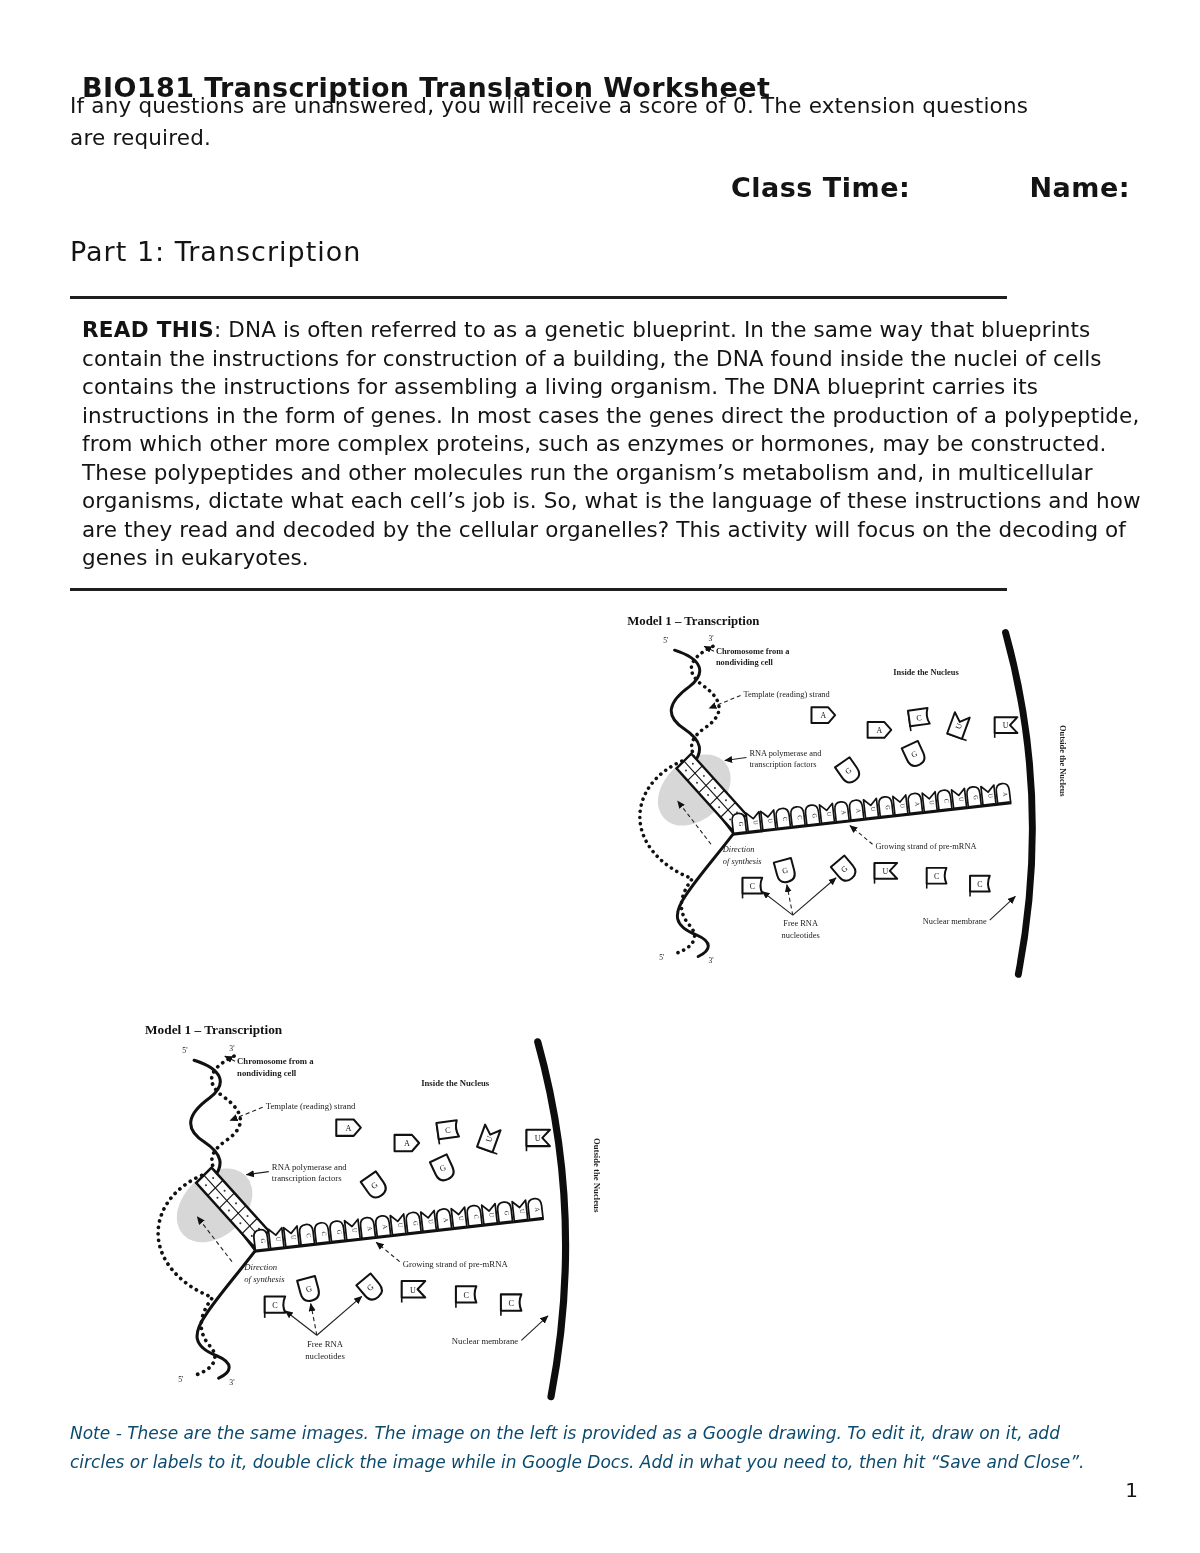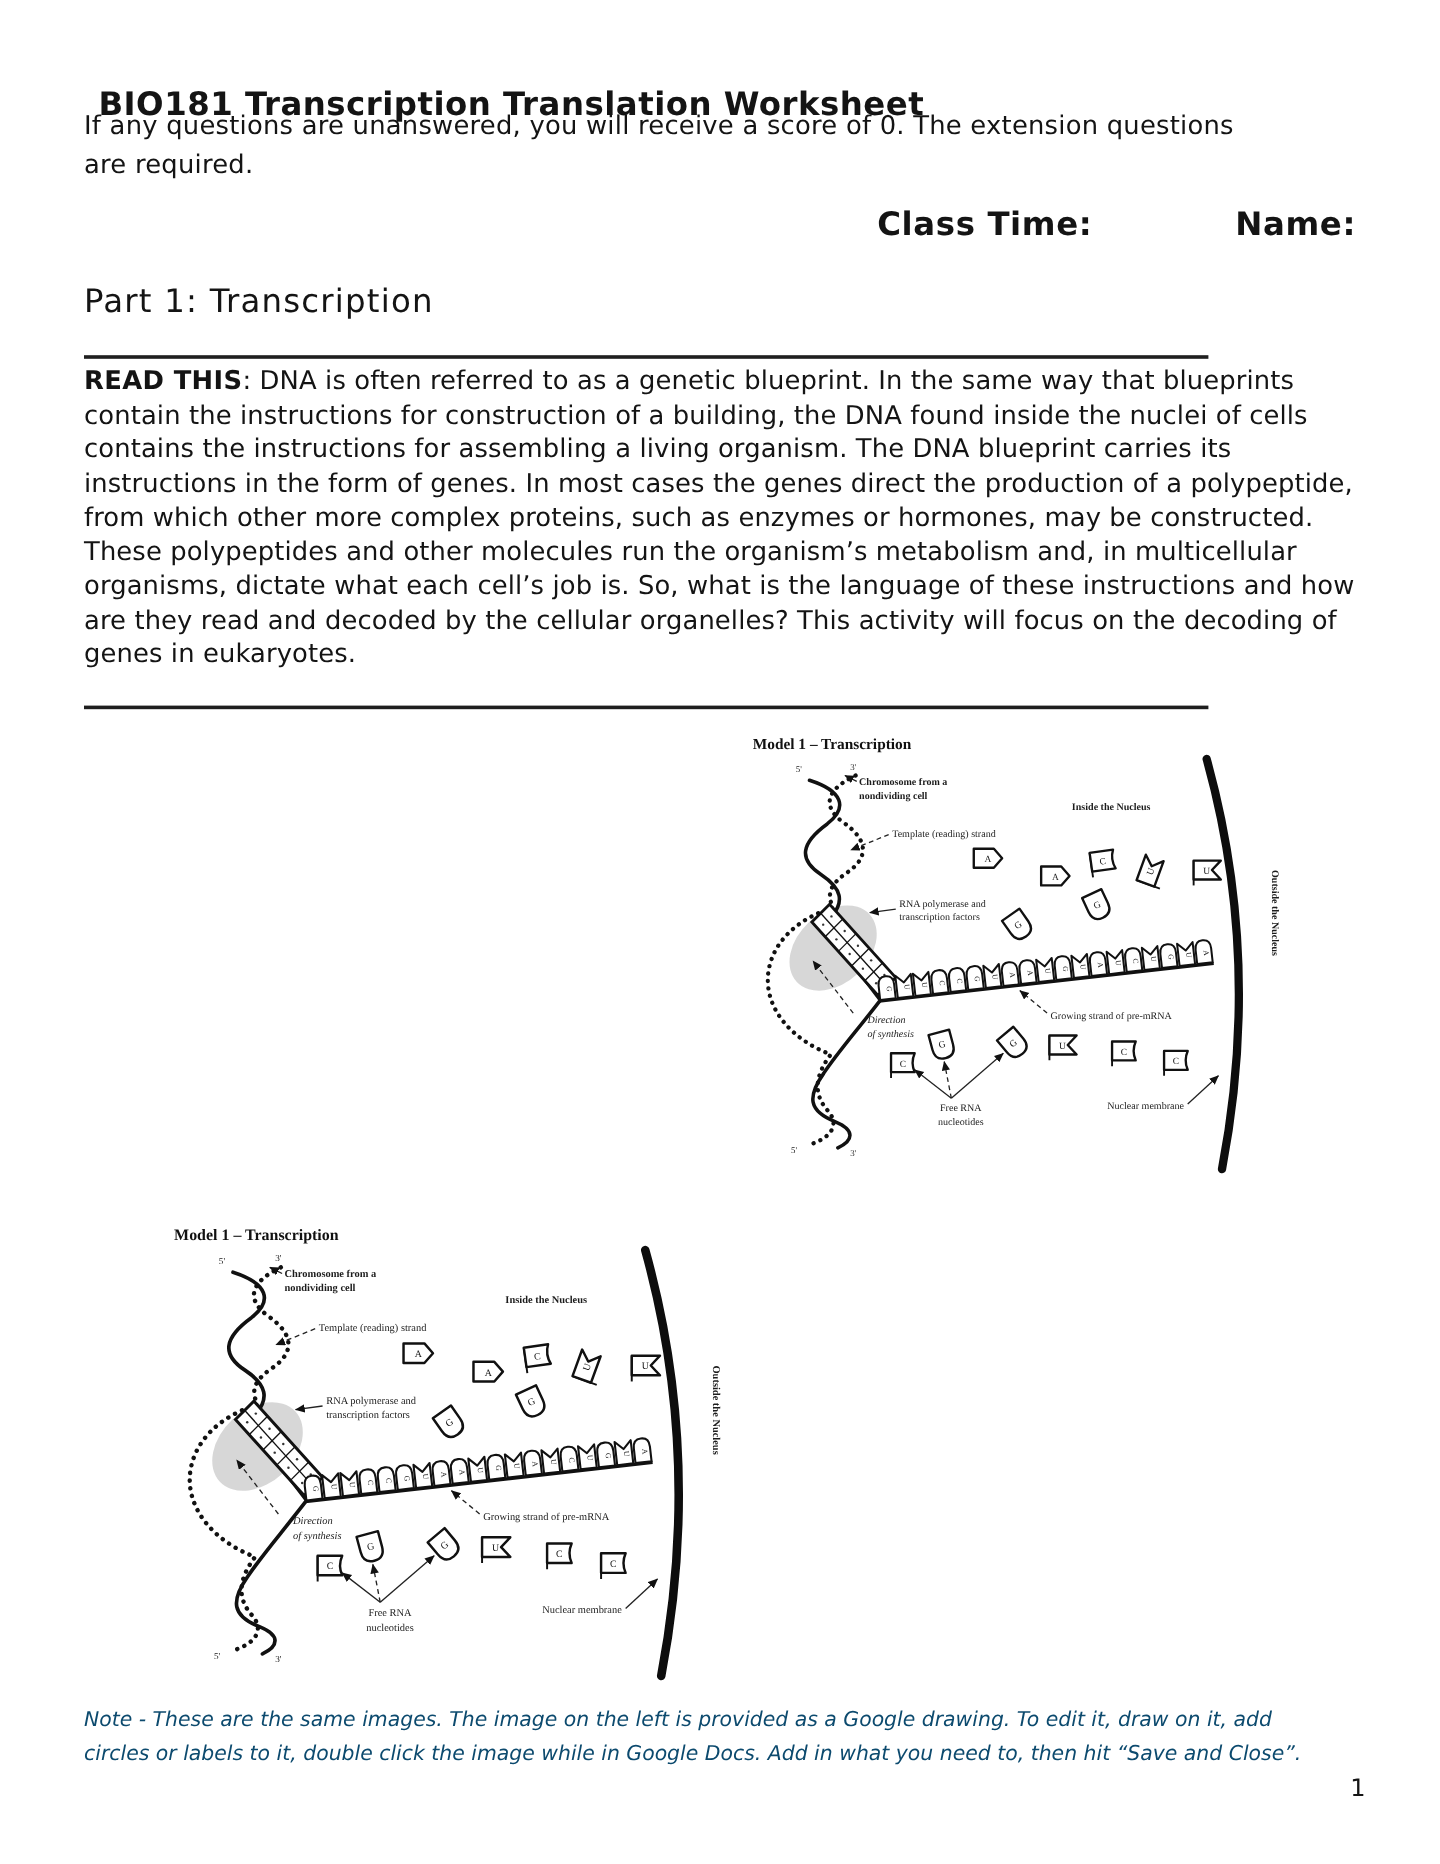--- a/index.html
+++ b/index.html
@@ -55,21 +55,21 @@
 
   <div class="abs name-row">
     <span>Name:</span>
     <span class="class-time">Class Time:</span>
   </div>
 
   <h2 class="abs part1" style="margin:0">Part 1: Transcription</h2>
 
   <div class="abs rule rule1"></div>
 
-  <p class="abs read-this" style="margin:0"><b>READ THIS</b><span>: DNA is often referred to as a genetic blueprint. In the same way that blueprints
+  <p class="abs read-this" style="margin:12px"><b>READ THIS</b><span>: DNA is often referred to as a genetic blueprint. In the same way that blueprints
 contain the instructions for construction of a building, the DNA found inside the nuclei of cells
 contains the instructions for assembling a living organism. The DNA blueprint carries its
 instructions in the form of genes. In most cases the genes direct the production of a polypeptide,
 from which other more complex proteins, such as enzymes or hormones, may be constructed.
 These polypeptides and other molecules run the organism’s metabolism and, in multicellular
 organisms, dictate what each cell’s job is. So, what is the language of these instructions and how
 are they read and decoded by the cellular organelles? This activity will focus on the decoding of
 genes in eukaryotes.</span></p>
 
   <div class="abs rule rule2"></div>

